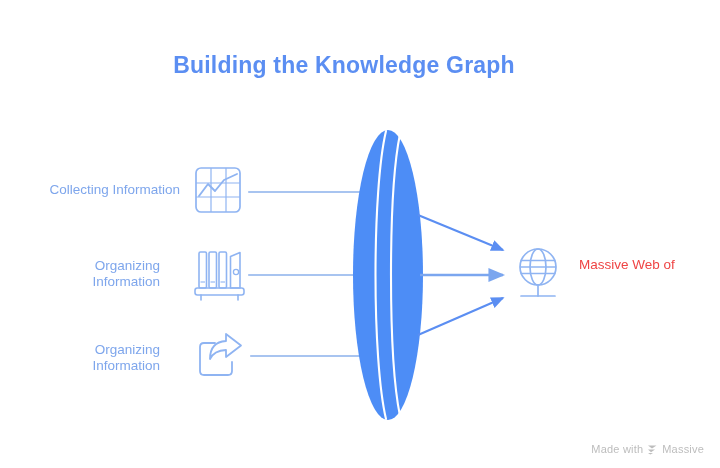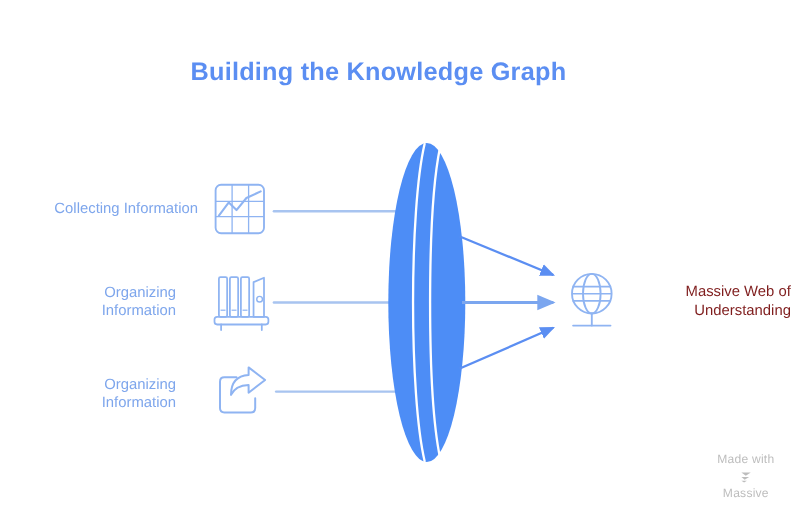--- a/index.html
+++ b/index.html
@@ -59,36 +59,35 @@
   #label-connecting {
     left: 0px;
     top: 342px;
     width: 160px;
   }
   #label-outcome {
     position: absolute;
     left: 579px;
     top: 256px;
     width: 140px;
-    color: #7f1d1d;
+    color: #ef4444;
     font-size: 13.5px;
     line-height: 17px;
-    text-align: right;
+    text-align: left;
   }
   .watermark {
     position: absolute;
     right: 16px;
     bottom: 13px;
     display: flex;
     align-items: center;
     gap: 4px;
     color: #bdbdbd;
     font-size: 11px;
     letter-spacing: 0.2px;
-    flex-direction: column;
   }
   .watermark svg { display: block; }
 </style>
 </head>
 <body>
 
 <div class="canvas">
 
   <div class="title">Building the Knowledge Graph</div>
 
@@ -166,21 +165,20 @@
     <div>Information</div>
   </div>
 
   <div class="label right-align" id="label-connecting">
     <div>Organizing</div>
     <div>Information</div>
   </div>
 
   <div id="label-outcome">
     <div>Massive Web of</div>
-    <div>Understanding</div>
   </div>
 
   <div class="watermark">
     <span>Made with</span>
     <span>
       <svg width="11" height="11" viewBox="0 0 11 11">
         <path d="M1 1.5 L9.5 1.5 L5 4.6 Z" fill="#bdbdbd"></path>
         <path d="M1 5.6 L8 5.6 L4 8.2 Z" fill="#bdbdbd"></path>
         <path d="M1 9 L6 9 L3.4 10.6 Z" fill="#bdbdbd"></path>
       </svg>

